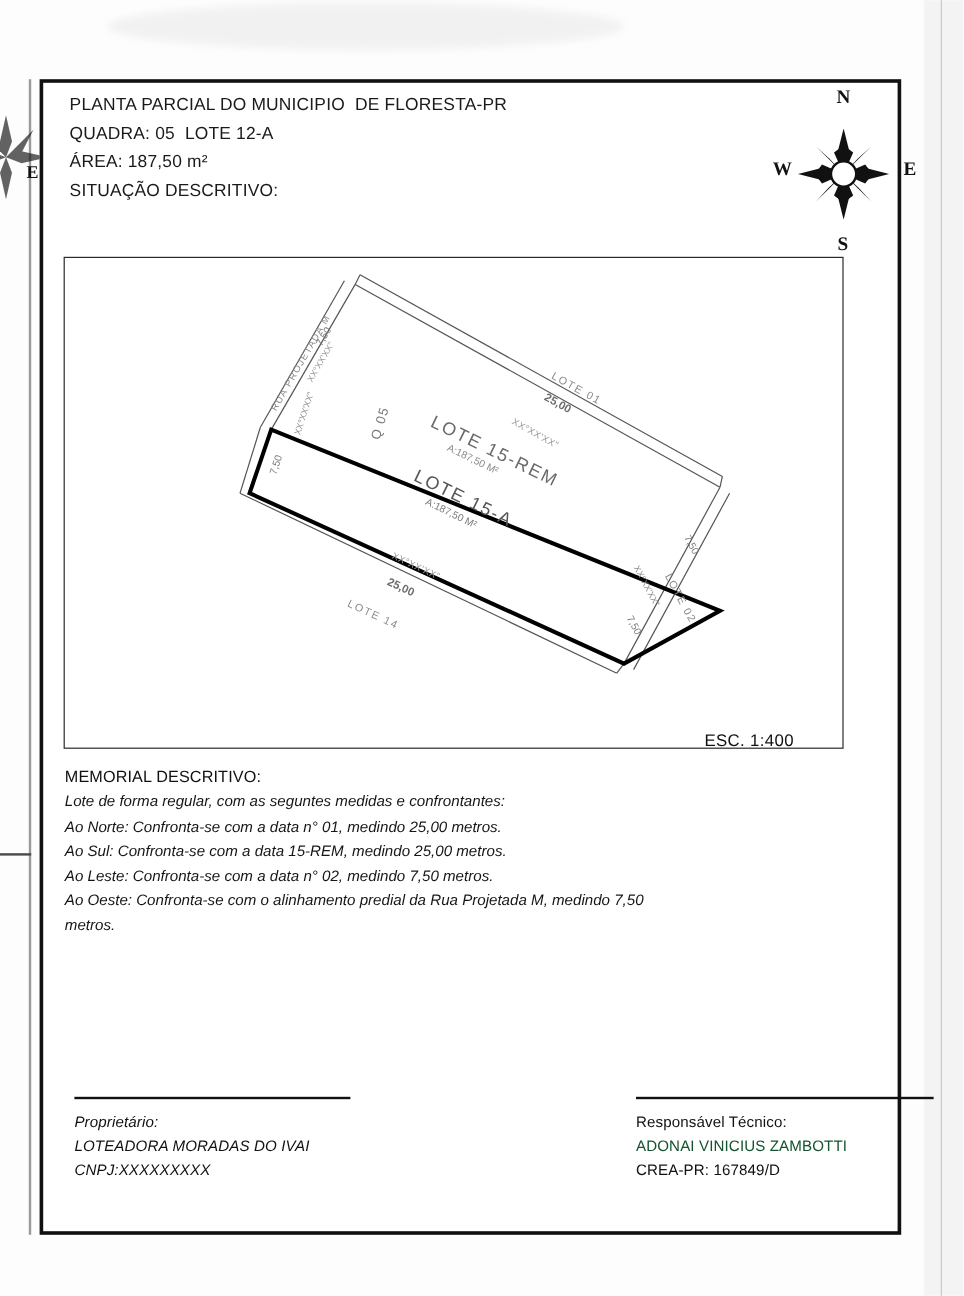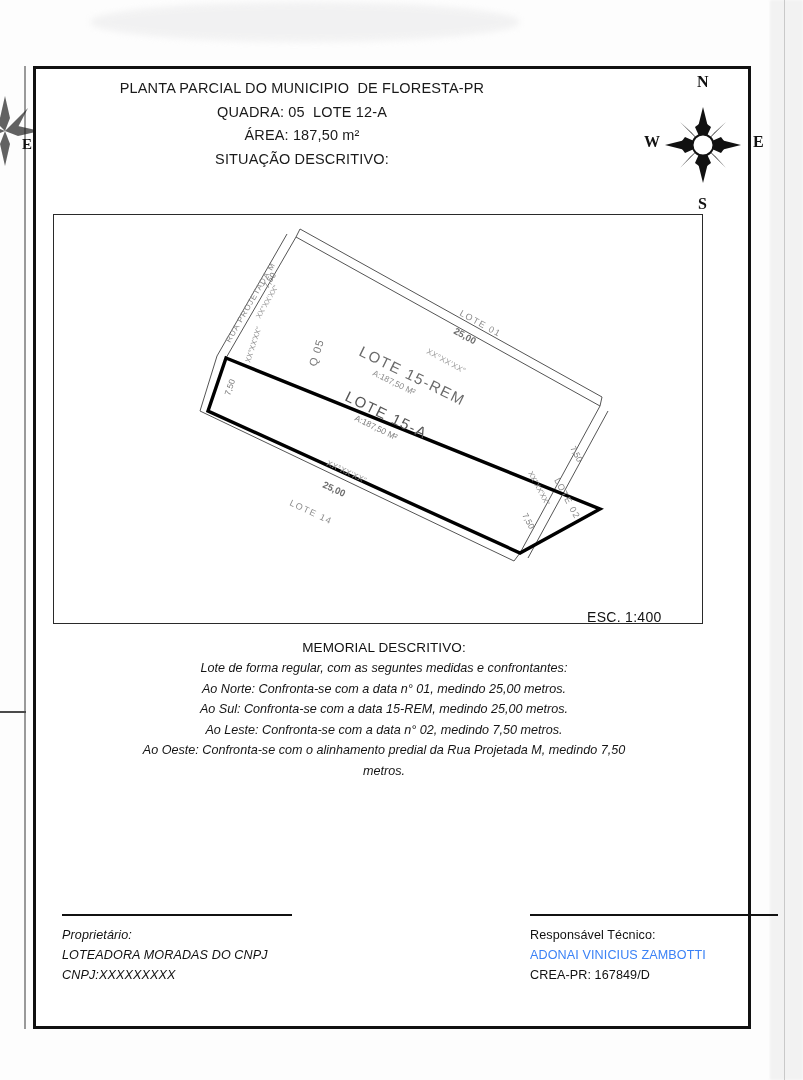--- a/index.html
+++ b/index.html
@@ -88,24 +88,23 @@
     position: absolute;
     left: 745px; top: 975px;
     font-size: 11px;
     color: #5d5d5d;
     font-family: "Liberation Serif", serif;
   }
 
   
   #title-block {
     position: absolute;
-    left: 6px;
+    left: 22px;
     top: 8px;
     width: 520px;
-    text-align: center;
   }
   .title-line {
     font-size: 14.5px;
     line-height: 23.5px;
     letter-spacing: .15px;
     white-space: pre;
     color: #1a1a1a;
   }
 
   
@@ -142,21 +141,20 @@
     overflow: hidden;
   }
   #plan-svg { display: block; }
 
   
   #memorial {
     position: absolute;
     left: 18px;
     top: 568px;
     width: 660px;
-    text-align: center;
   }
   #memorial-heading {
     font-size: 13.5px;
     line-height: 21px;
     letter-spacing: .1px;
   }
   .memorial-line {
     font-size: 12.6px;
     line-height: 20.5px;
     letter-spacing: 0px;
@@ -184,21 +182,21 @@
     height: 0;
     margin-bottom: 9px;
   }
   #sign-owner .sign-rule { width: 230px; }
   #sign-tech .sign-rule  { width: 248px; }
   .sign-line {
     font-size: 12.6px;
     line-height: 20px;
     letter-spacing: .1px;
   }
-  .faded { color: #3b82f6; }
+  .faded { color: #14532d; }
 </style>
 </head>
 <body>
 
 <div id="scan-page">
   <div class="scan-smudge" id="smudge-top"></div>
   <div class="scan-smudge" id="smudge-right"></div>
   <div id="bleed-right-rule"></div>
 </div>
 
@@ -313,21 +311,21 @@
     <div class="memorial-line">Ao Leste: Confronta-se com a data n° 02, medindo 7,50 metros.</div>
     <div class="memorial-line">Ao Oeste: Confronta-se com o alinhamento predial da Rua Projetada M, medindo 7,50</div>
     <div class="memorial-line">metros.</div>
   </div>
 
   <div id="scale-label">ESC. 1:400</div>
 
   <div class="sign-col" id="sign-owner">
     <div class="sign-rule"></div>
     <div class="sign-line">Proprietário:</div>
-    <div class="sign-line">LOTEADORA MORADAS DO CNPJ</div>
+    <div class="sign-line">LOTEADORA MORADAS DO IVAI</div>
     <div class="sign-line">CNPJ:XXXXXXXXX</div>
   </div>
 
   <div class="sign-col" id="sign-tech">
     <div class="sign-rule"></div>
     <div class="sign-line">Responsável Técnico:</div>
     <div class="sign-line faded">ADONAI VINICIUS ZAMBOTTI</div>
     <div class="sign-line">CREA-PR: 167849/D</div>
   </div>
 

